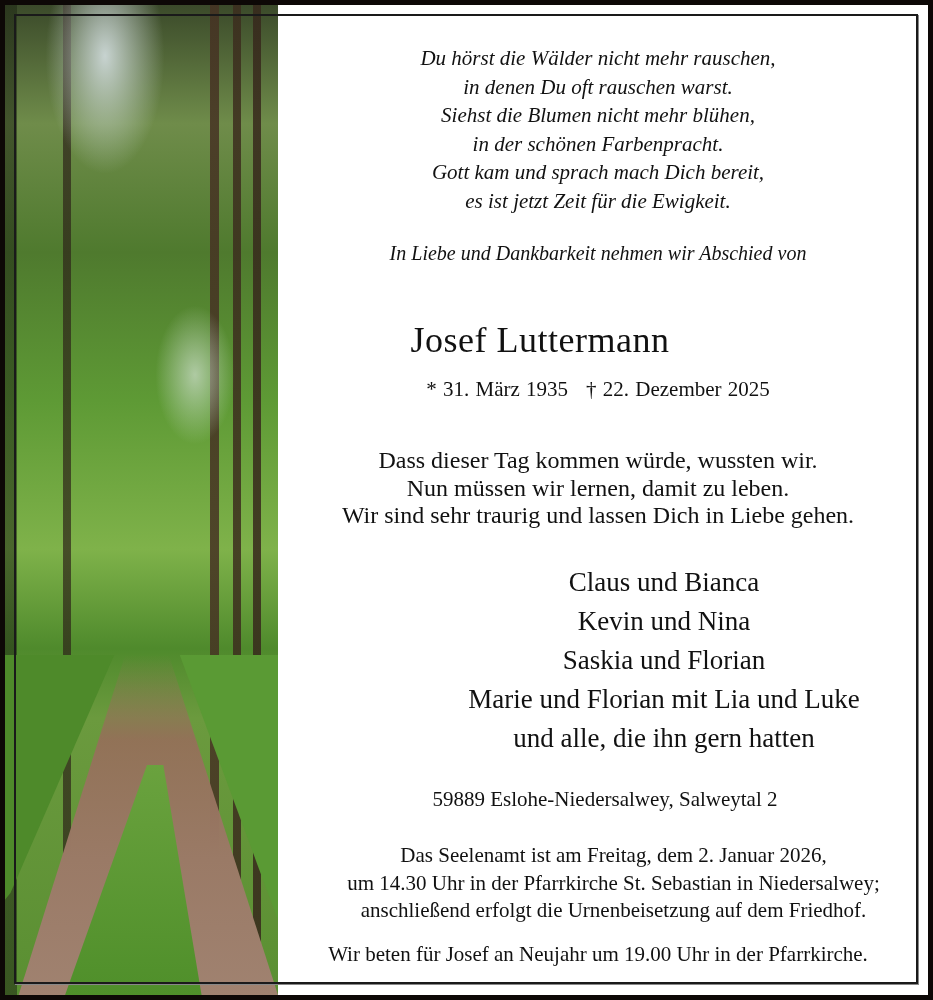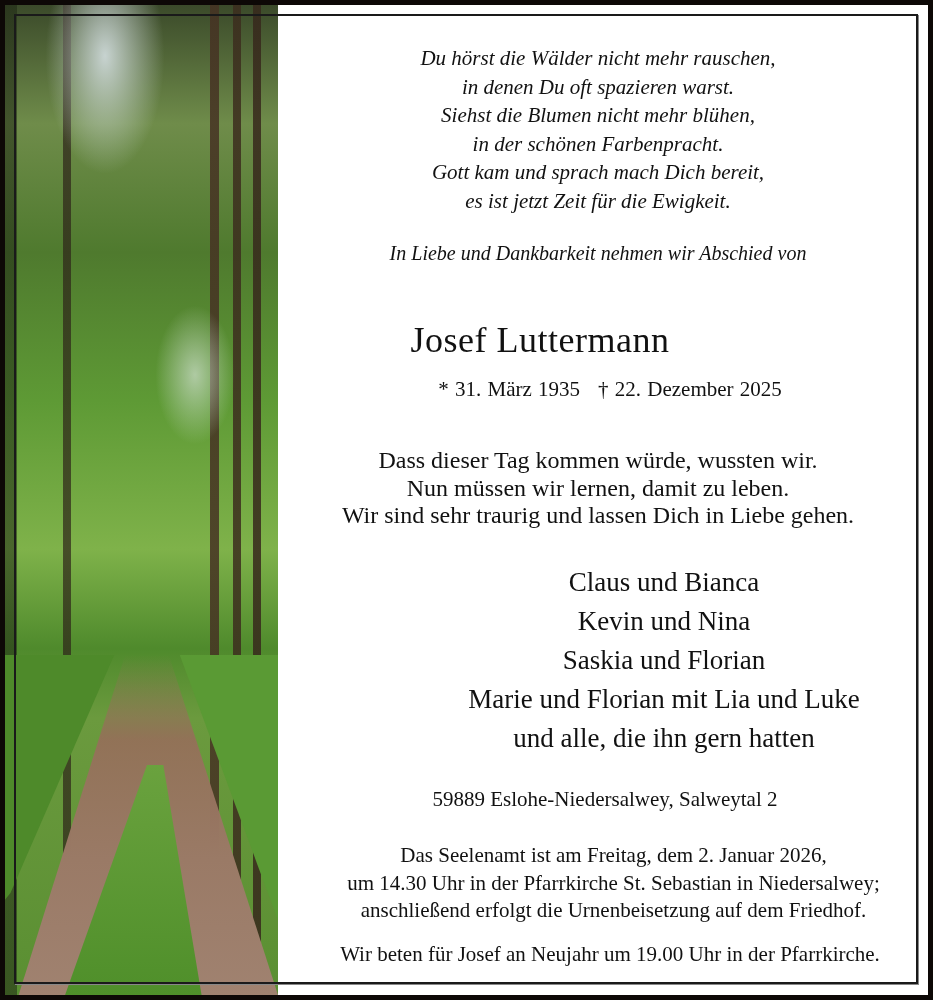--- a/index.html
+++ b/index.html
@@ -24,27 +24,27 @@
     clip-path: polygon(52% 0%, 58% 0%, 72% 100%, 22% 100%);
   }
   .photo .grass-left { position: absolute; left: 0; bottom: 0; width: 273px; height: 340px; background: #4e8a2a; clip-path: polygon(0 0, 40% 0, 2% 70%, 0 72%); }
   .photo .grass-right { position: absolute; left: 0; bottom: 0; width: 273px; height: 340px; background: #5a9a34; clip-path: polygon(64% 0, 100% 0, 100% 78%); }
   .panel { position: absolute; left: 278px; top: 5px; width: 650px; height: 990px; background: #ffffff; }
   .inner-border { position: absolute; left: 14px; top: 14px; width: 900px; height: 966px; border: 2px solid #1a1a1a; box-shadow: 1px 1px 0 #888; pointer-events: none; }
   .content { position: absolute; left: 278px; top: 0; width: 650px; text-align: center; color: #111; }
   .poem { position: absolute; top: 44px; left: 0; width: 640px; font-style: italic; font-size: 21px; line-height: 28.5px; }
   .intro { position: absolute; top: 242px; left: 0; width: 640px; font-size: 20px; font-style: italic; }
   .name { position: absolute; top: 310px; left: 0; width: 524px; font-size: 36px; line-height: 60px; letter-spacing: 0.5px; }
-  .dates { position: absolute; top: 377px; left: 0; width: 640px; font-size: 21px; word-spacing: 1px; padding-left: 12px; }
+  .dates { position: absolute; top: 377px; left: 0; width: 640px; font-size: 21px; word-spacing: 1px; }
   .dates .gap { display: inline-block; width: 18px; }
   .verse { position: absolute; top: 447px; left: 0; width: 640px; font-size: 24px; line-height: 27.5px; }
   .family { position: absolute; top: 563px; left: 0; width: 772px; font-size: 27px; line-height: 39px; }
   .address { position: absolute; top: 787px; left: 0; width: 654px; font-size: 21px; }
   .service { position: absolute; top: 842px; left: 0; width: 671px; font-size: 21px; line-height: 27.5px; }
-  .prayer { position: absolute; top: 942px; left: 12px; width: 640px; font-size: 21px; }
+  .prayer { position: absolute; top: 942px; left: 0; width: 640px; font-size: 21px; }
   .line { display: block; white-space: nowrap; }
 </style>
 </head>
 <body>
 
 <div class="frame"></div>
 
 <div class="photo">
   <div class="sky"></div>
   <div class="sky2"></div>
@@ -52,21 +52,21 @@
   <div class="grass-right"></div>
   <div class="path"></div>
   <div class="grass-strip"></div>
 </div>
 
 <div class="panel"></div>
 
 <div class="content">
   <div class="poem">
     <span class="line">Du hörst die Wälder nicht mehr rauschen,</span>
-    <span class="line">in denen Du oft spazieren warst.</span>
+    <span class="line">in denen Du oft rauschen warst.</span>
     <span class="line">Siehst die Blumen nicht mehr blühen,</span>
     <span class="line">in der schönen Farbenpracht.</span>
     <span class="line">Gott kam und sprach mach Dich bereit,</span>
     <span class="line">es ist jetzt Zeit für die Ewigkeit.</span>
   </div>
 
   <div class="intro">In Liebe und Dankbarkeit nehmen wir Abschied von</div>
 
   <div class="name">Josef Luttermann</div>
 

